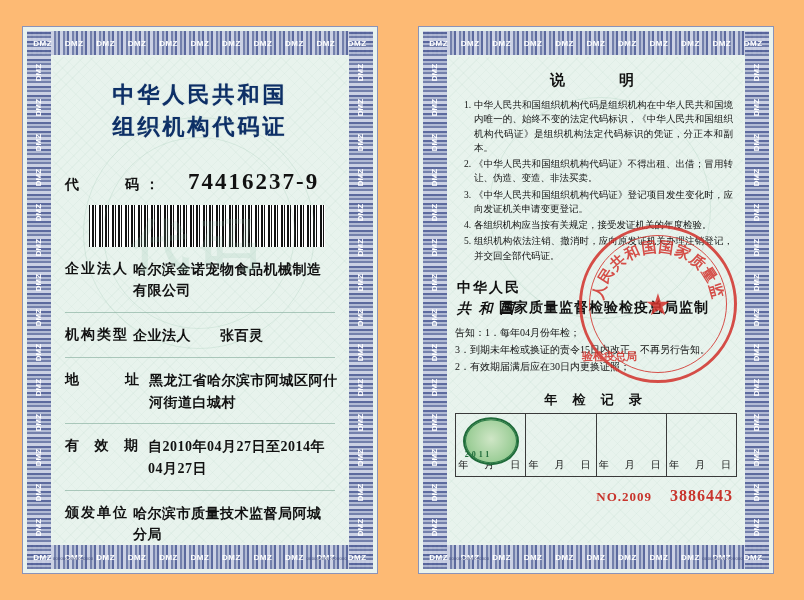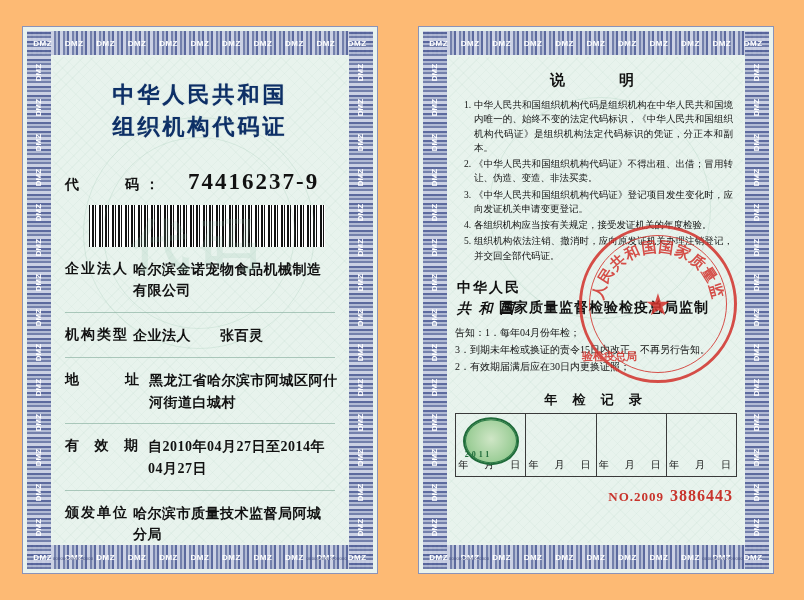--- a/index.html
+++ b/index.html
@@ -321,21 +321,21 @@
     font-weight: bold;
   }
   .serial {
     margin: 10px 10px 0 0;
     text-align: right;
     color: #c8342c;
     font-weight: bold;
     font-size: 16px;
     letter-spacing: 1px;
   }
-  .serial .no { font-size: 13px; margin-right: 6px; }
+  .serial .no { font-size: 13px; margin-right: 18px; }
   .micro {
     position: absolute;
     font-family: "Liberation Sans", sans-serif;
     font-size: 4px;
     color: #3f4a7a;
     letter-spacing: 0.3px;
   }
   .micro.bl { left: 30px; bottom: 12px; }
   .micro.br { right: 30px; bottom: 12px; }
   .wm {

